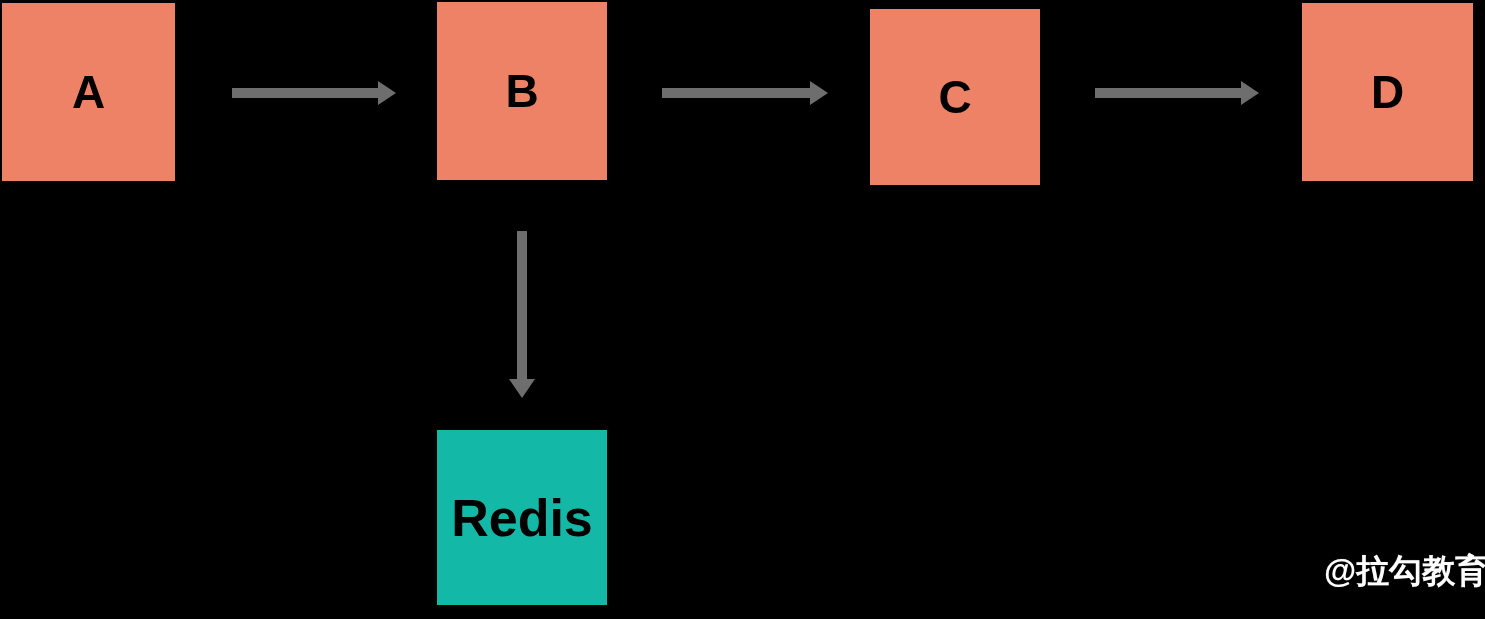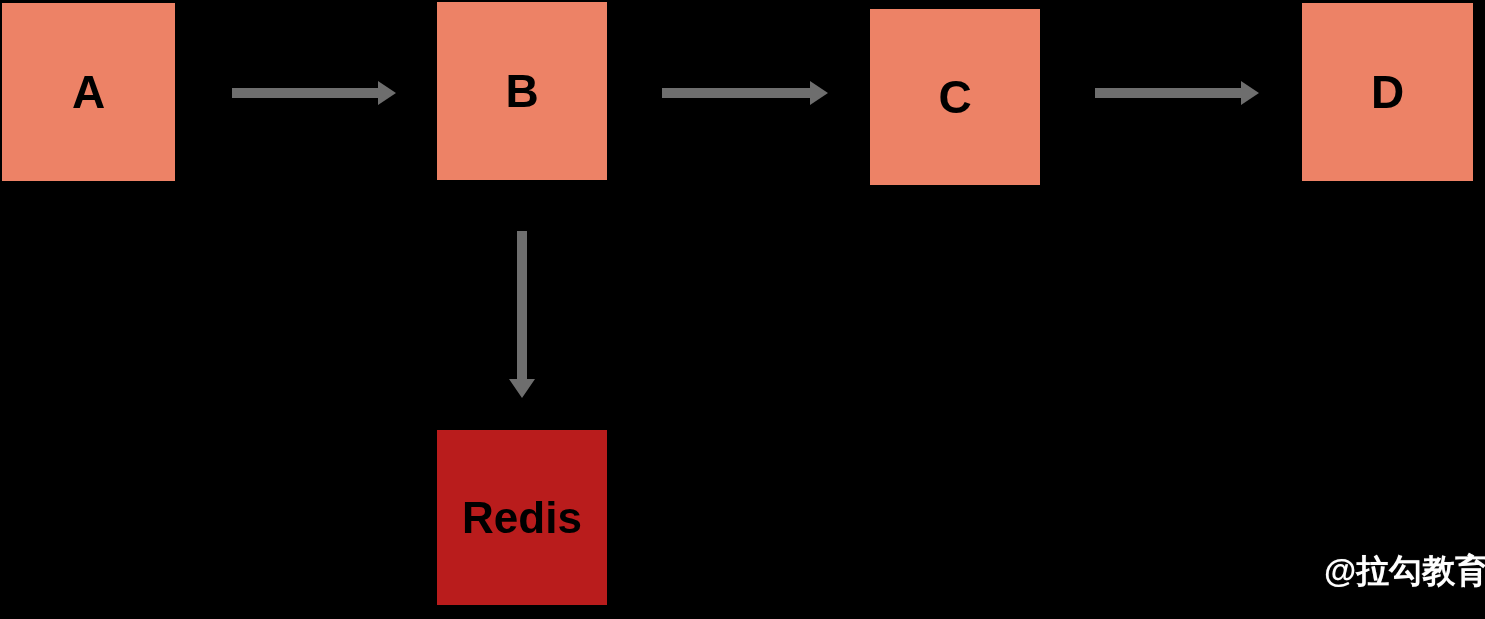--- a/index.html
+++ b/index.html
@@ -25,22 +25,22 @@
     color: #000000;
     font-weight: bold;
     line-height: 1;
     user-select: none;
   }
   .node-service {
     background: #ED8266;
     font-size: 46px;
   }
   .node-store {
-    background: #b91c1c;
-    font-size: 44px;
+    background: #14b8a6;
+    font-size: 52px;
   }
   .node-a { left: 2px;    top: 3px;   width: 173px; height: 178px; }
   .node-b { left: 437px;  top: 2px;   width: 170px; height: 178px; }
   .node-c { left: 870px;  top: 9px;   width: 170px; height: 176px; }
   .node-d { left: 1302px; top: 3px;   width: 171px; height: 178px; }
   .node-redis { left: 437px; top: 430px; width: 170px; height: 175px; }
 
   .arrow-h {
     position: absolute;
     top: 78px;

